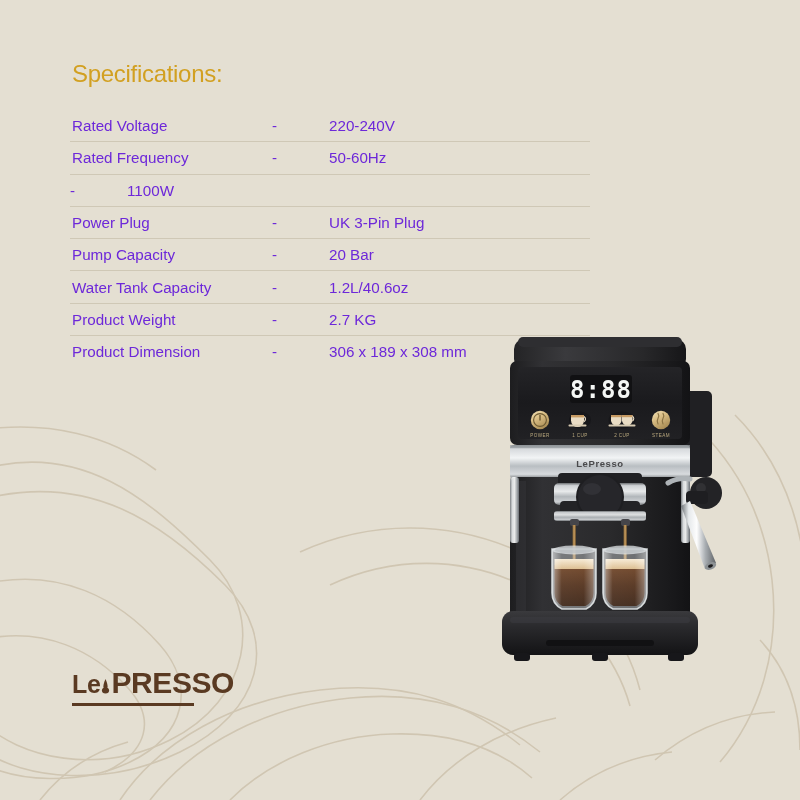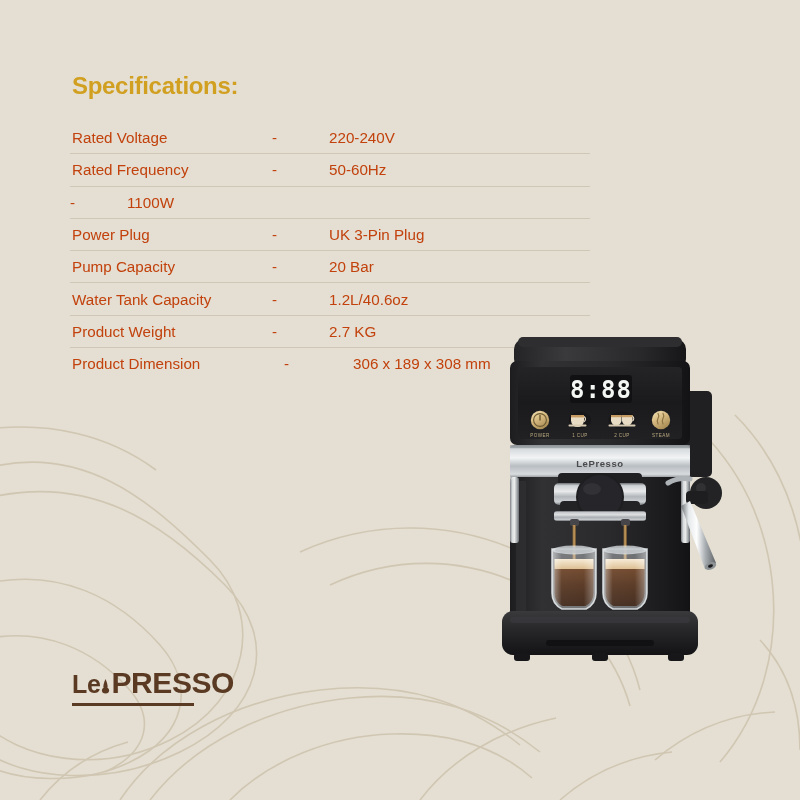--- a/index.html
+++ b/index.html
@@ -11,30 +11,30 @@
   #page{
     position:relative;width:800px;height:800px;
     background:#e4dfd2;
     overflow:hidden;
   }
   #bg-topo{position:absolute;inset:0;width:800px;height:800px;}
 
   
   #spec-panel{position:absolute;left:70px;top:60px;width:520px;}
   #spec-title{
-    font-size:24px;font-weight:bold;color:#d2a021;
-    letter-spacing:-0.3px;margin:12px 0 22px 2px;
+    font-size:24px;font-weight:normal;color:#d2a021;
+    letter-spacing:-0.3px;margin:0 0 22px 2px;
   }
   .spec-row{
     display:flex;align-items:center;
     height:31.3px;
     border-bottom:1px solid #cfc8b6;
-    font-size:15.2px;color:#c2410c;
-  }
-  .spec-row:last-child{border-bottom:none;gap:12px;}
+    font-size:15.2px;color:#6d28d9;
+  }
+  .spec-row:last-child{border-bottom:none;}
   .spec-label{width:200px;flex:none;padding-left:2px;}
   .spec-dash{width:57px;flex:none;}
   .spec-value{flex:1;}
 
   
   #brand{position:absolute;left:72px;top:668px;width:200px;}
   #brand-wordmark{
     font-size:25px;font-weight:bold;color:#5a3a22;
     letter-spacing:-0.4px;line-height:1;white-space:nowrap;
     display:flex;align-items:baseline;

